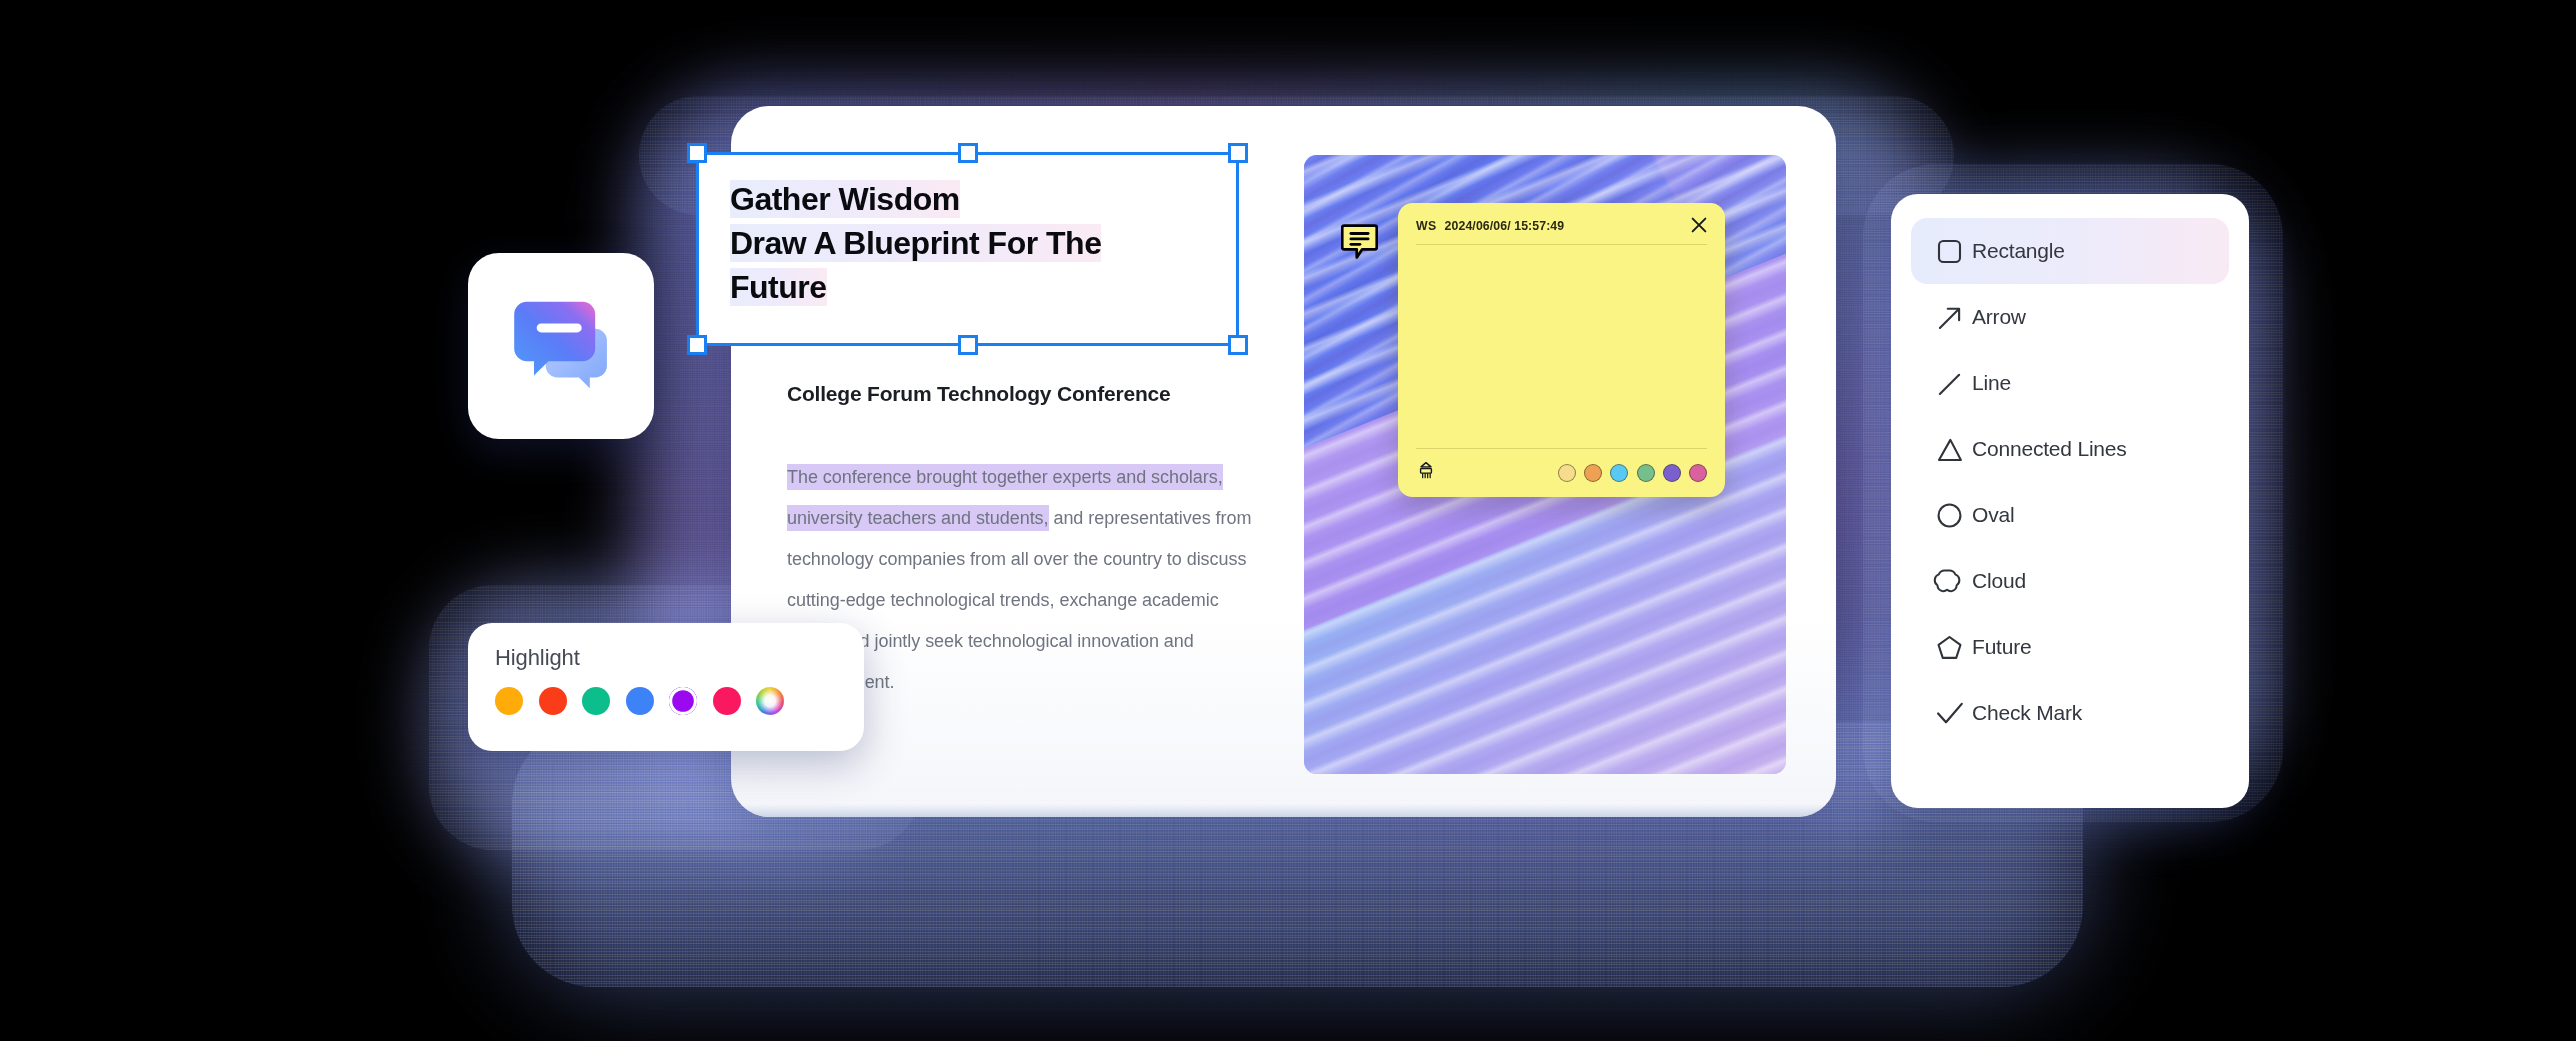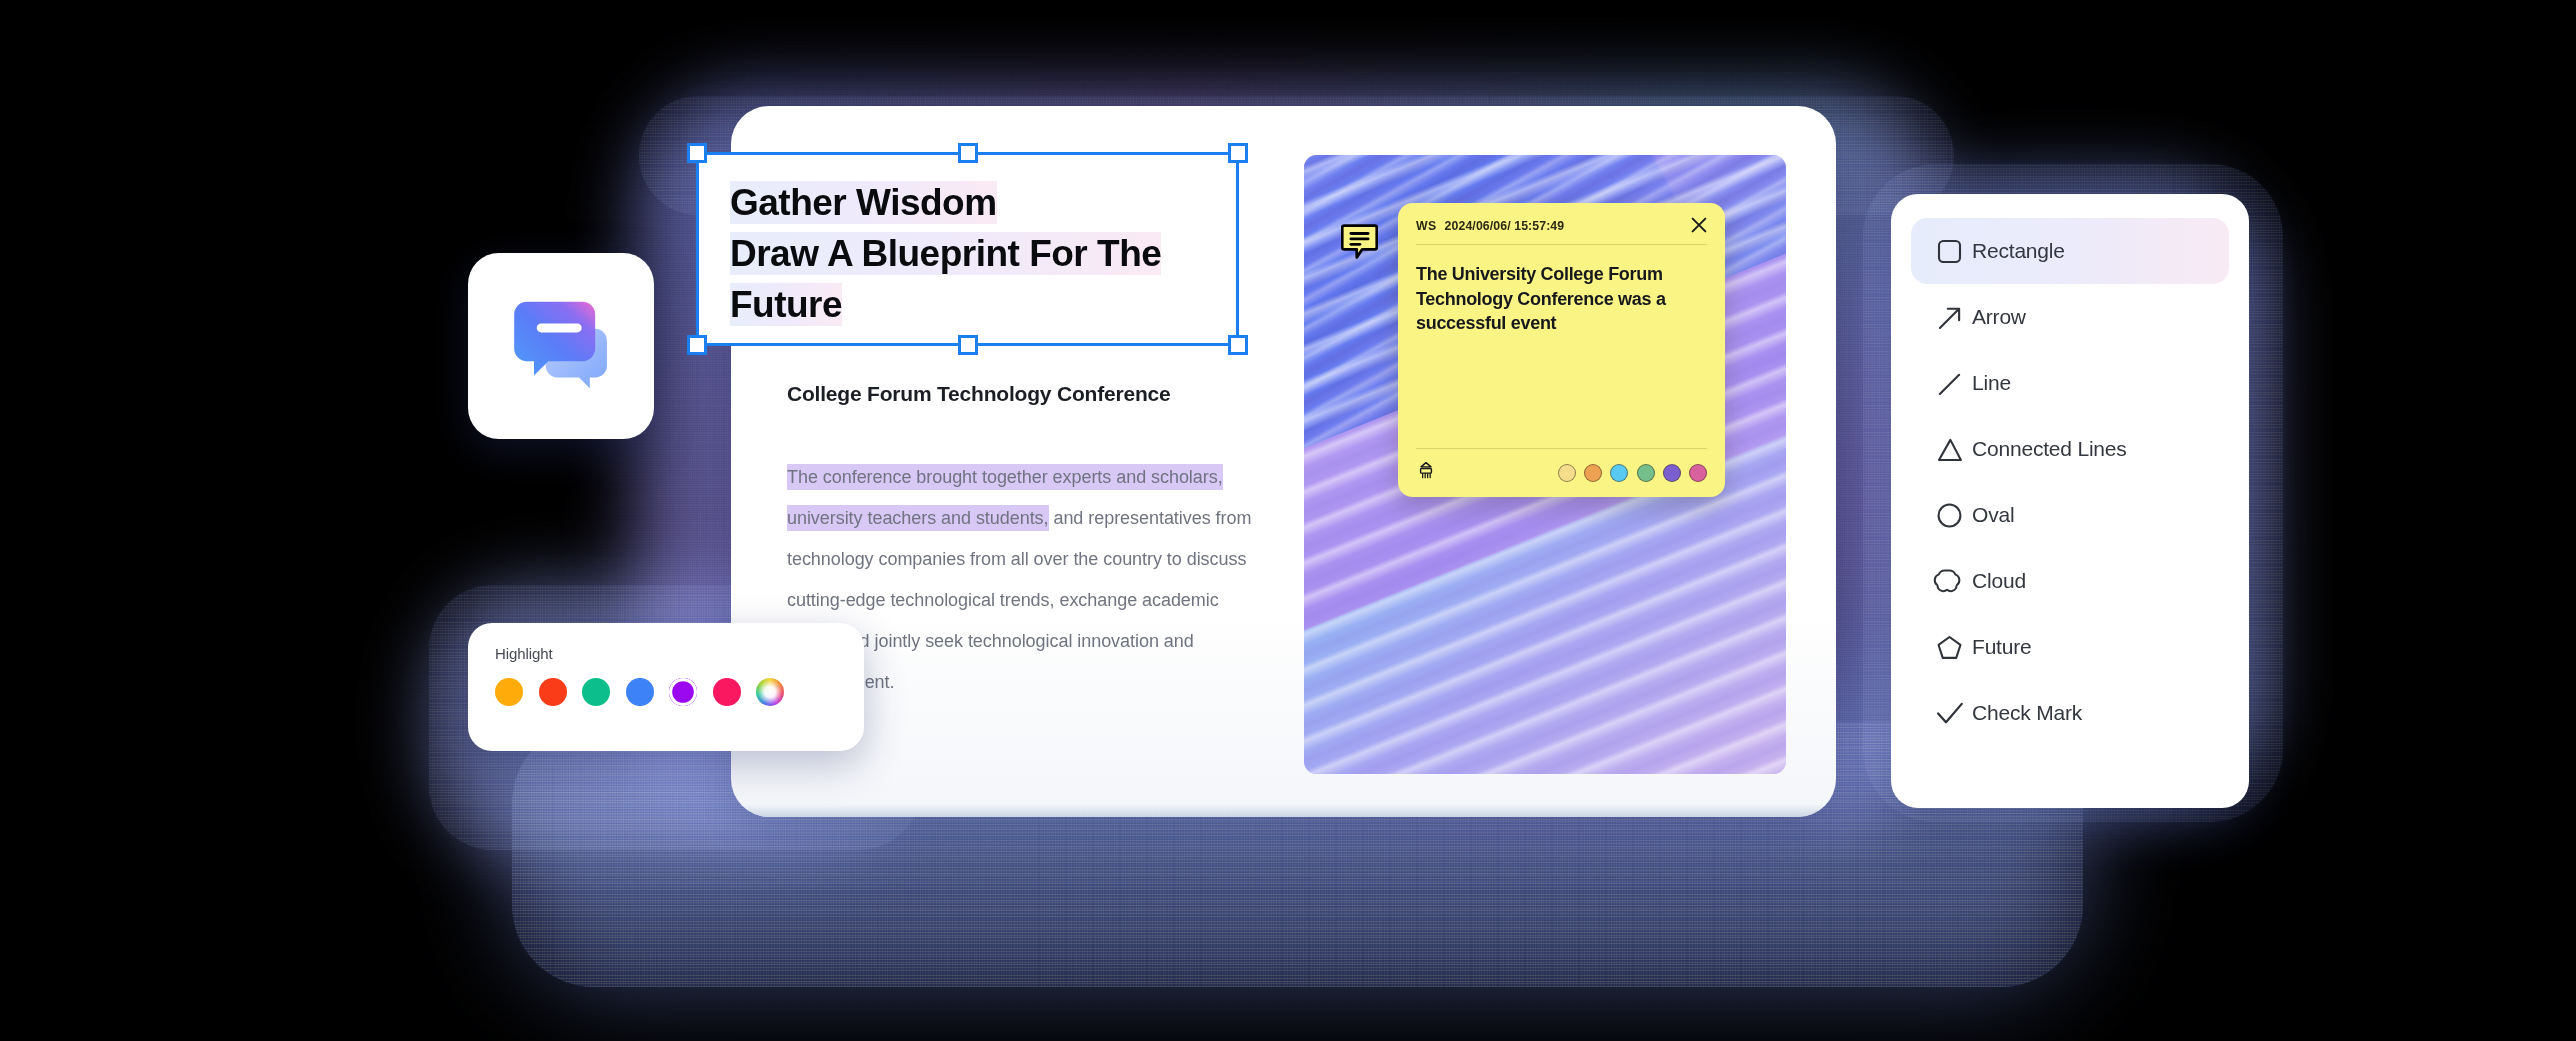--- a/index.html
+++ b/index.html
@@ -104,21 +104,21 @@
   .h-tc { left: calc(50% - 10px); top: -12px; }
   .h-tr { right: -12px; top: -12px; }
   .h-bl { left: -12px;  bottom: -12px; }
   .h-bc { left: calc(50% - 10px); bottom: -12px; }
   .h-br { right: -12px; bottom: -12px; }
 
   #doc-title {
     position: absolute;
     left: 31px; top: 22px;
     width: 493px;
-    font-size: 37px;
+    font-size: 32px;
     line-height: 1.38;
     font-weight: 700;
     letter-spacing: -0.5px;
     color: #090b0f;
   }
   #doc-title .tline {
     display: inline;
     background: linear-gradient(90deg,#e8edfb 0%,#eeeafc 45%,#faeaf4 100%);
     box-decoration-break: clone;
     -webkit-box-decoration-break: clone;
@@ -288,21 +288,21 @@
     position: absolute;
     left: 468px; top: 623px;
     width: 396px; height: 128px;
     background: #ffffff;
     border-radius: 24px;
     box-shadow: 0 12.8px 40px rgba(40,50,110,.30);
     z-index: 22;
     padding: 22px 27px;
   }
   #highlight-label {
-    font-size: 15px;
+    font-size: 22px;
     color: #464a55;
     letter-spacing: -0.1px;
   }
   .hl-swatches {
     display: flex;
     align-items: center;
     gap: 15.5px;
     margin-top: 15.5px;
   }
   .hsw {
@@ -413,21 +413,20 @@
   <div id="sticky-note">
     <div class="note-head">
       <span class="note-author">WS</span>
       <span class="note-time">2024/06/06/ 15:57:49</span>
       <span id="note-close">
         <svg viewBox="0 0 22 22" width="20" height="20">
           <path d="M4 4 L18 18 M18 4 L4 18" stroke="#16181c" stroke-width="2.1" stroke-linecap="round"></path>
         </svg>
       </span>
     </div>
-    <div id="note-body">The University College Forum Technology Conference was a successful event</div>
     <div class="note-foot">
       <span>
         <svg viewBox="0 0 24 24" width="20" height="20">
           <path d="M12 2 L18 7 H6 Z" fill="none" stroke="#16181c" stroke-width="1.7" stroke-linejoin="round"></path>
           <rect x="5.5" y="9" width="13" height="5.5" rx="1" fill="none" stroke="#16181c" stroke-width="1.7"></rect>
           <path d="M8 15 v5 M11 15 v5 M14 15 v5 M17 15 v5" stroke="#16181c" stroke-width="1.5" stroke-linecap="round"></path>
         </svg>
       </span>
       <span class="note-swatches">
           <span class="nsw" style="background: rgb(246, 221, 142);"></span>

